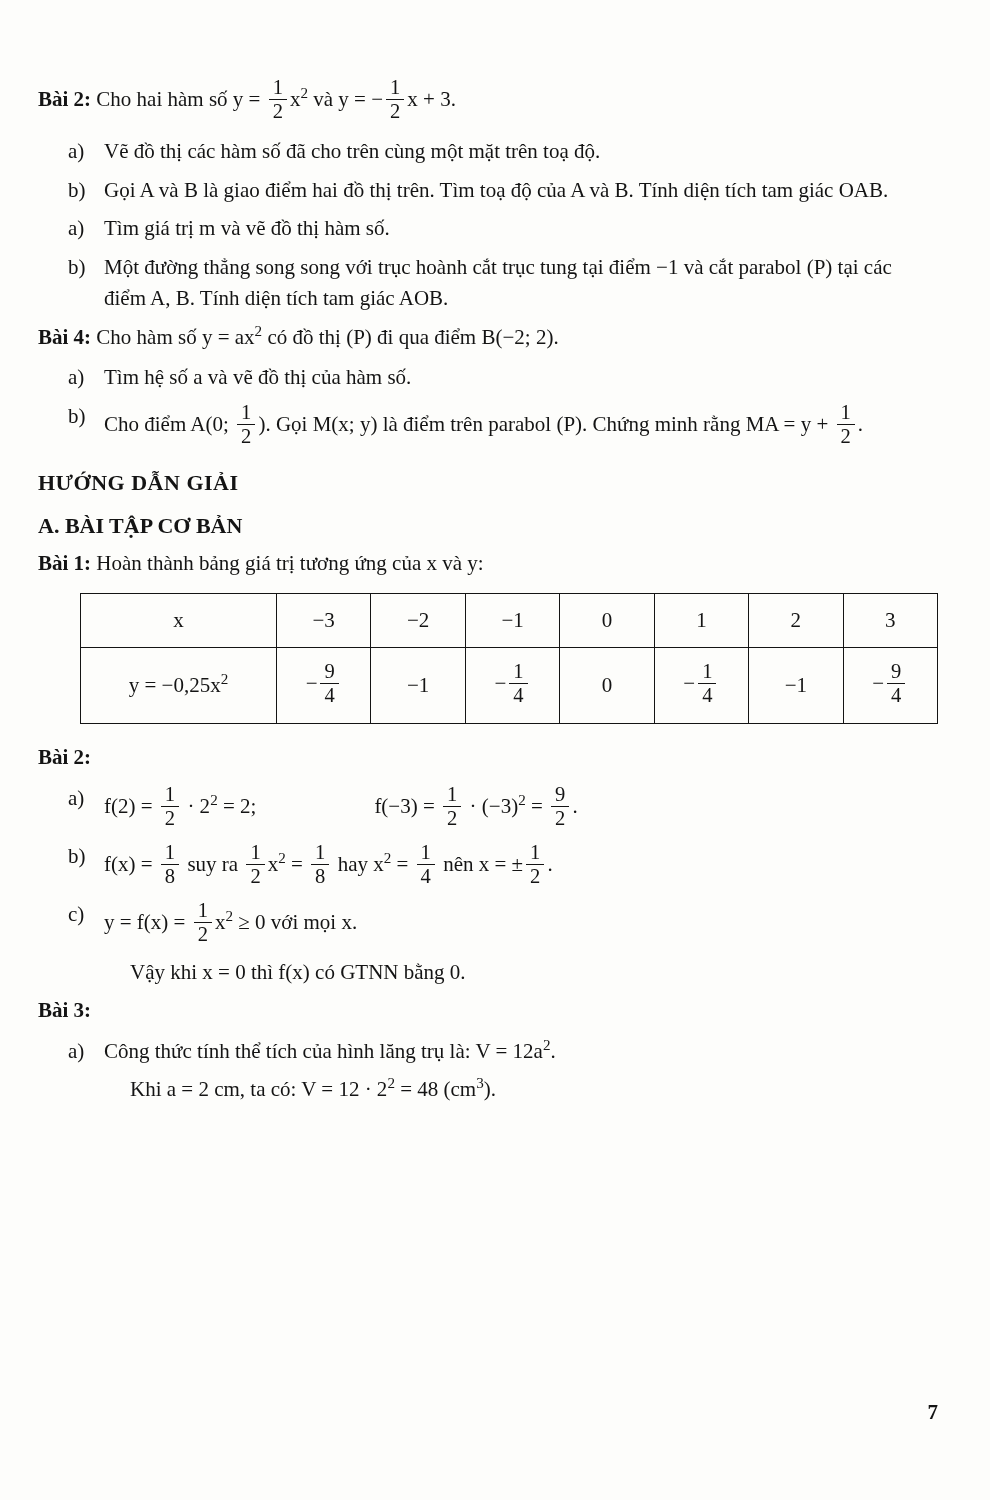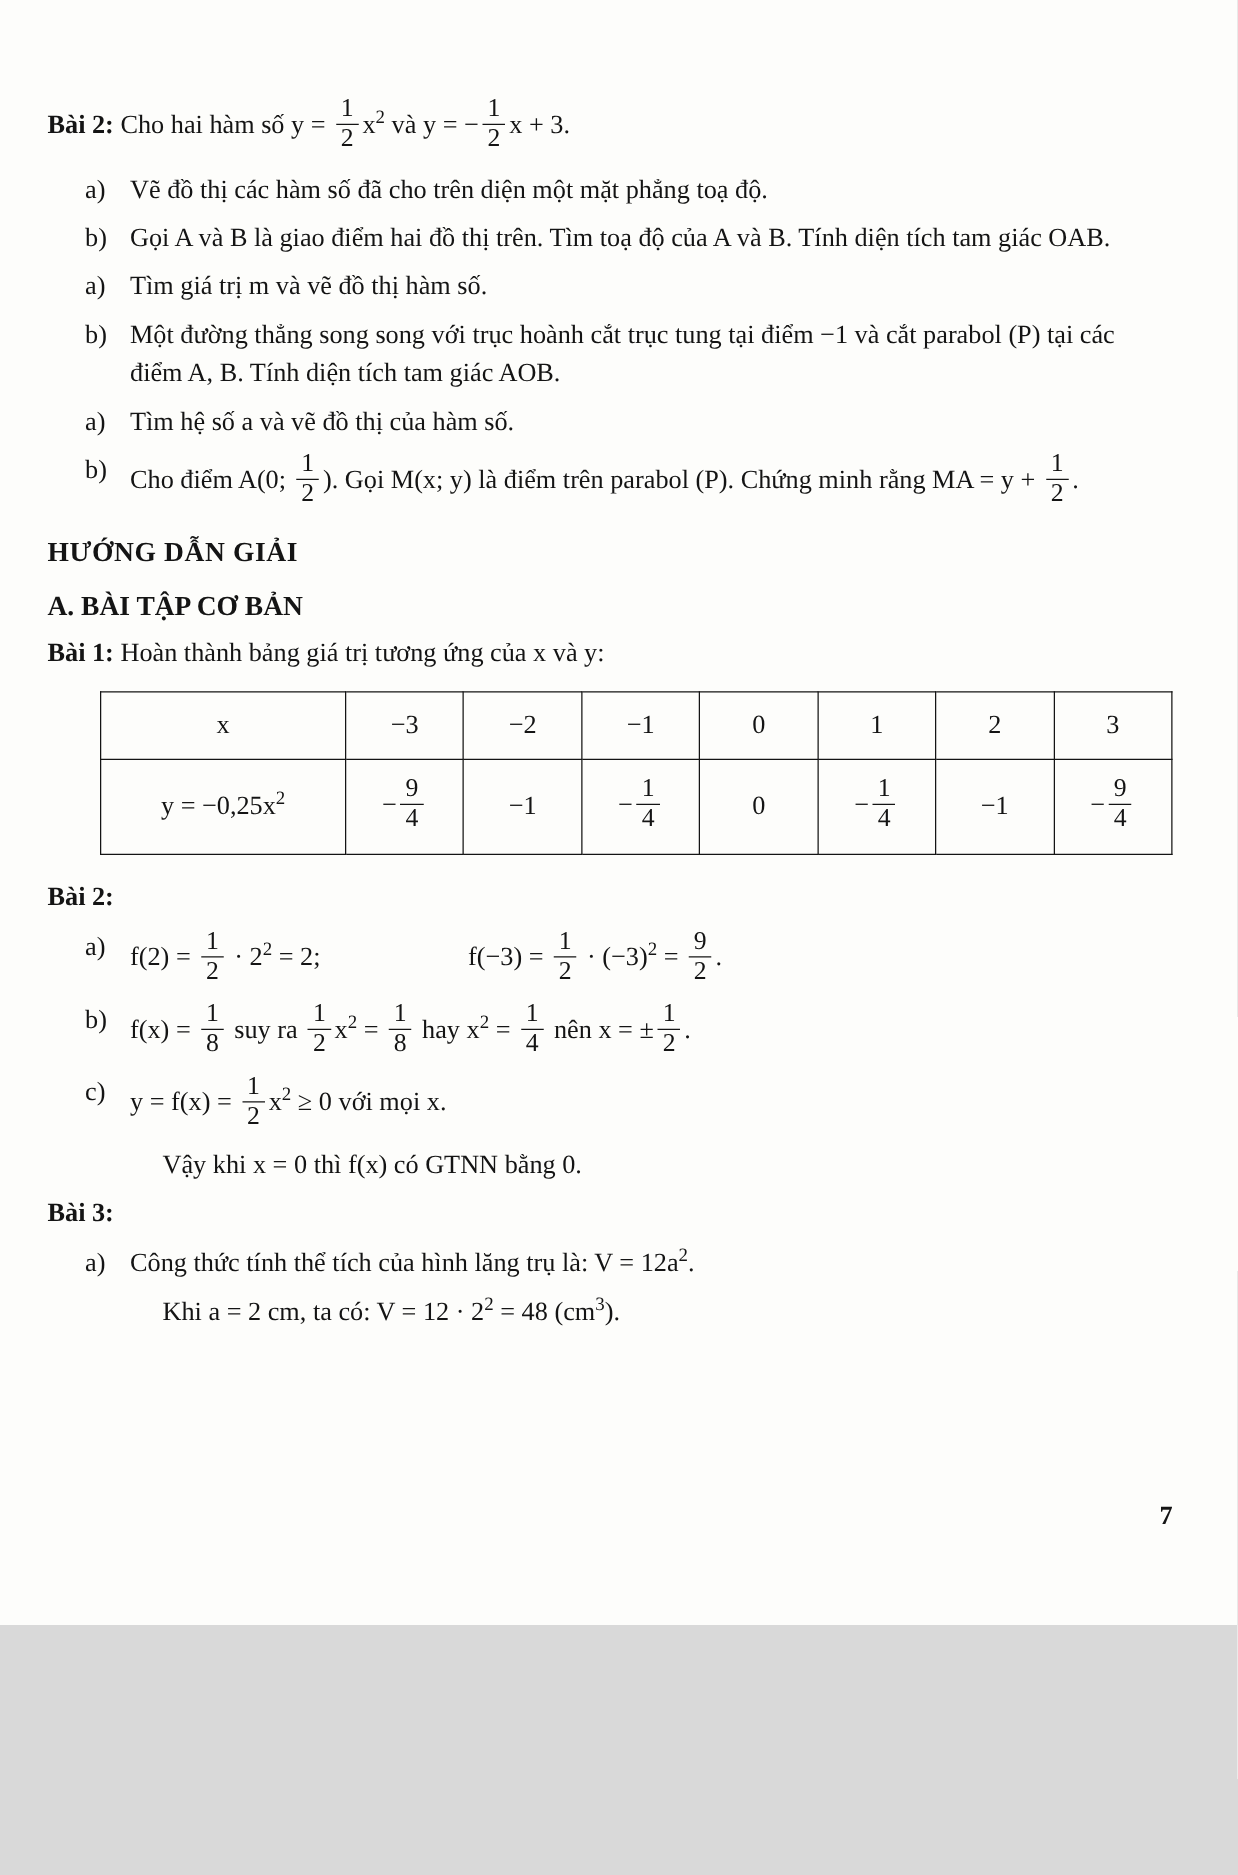--- a/index.html
+++ b/index.html
@@ -1,18 +1,18 @@
 <!DOCTYPE html>
 <html><head>
 <meta charset="utf-8">
 <style>
   * { margin:0; padding:0; box-sizing:border-box; }
   html,body { background:#d9d9d9; }
   .page {
-    width:990px; height:1300px; margin:0 auto; position:relative;
+    width:990px; height:1500px; margin:0 auto; position:relative;
     background:#fdfdfb; color:#141414;
     font-family:"Liberation Serif","DejaVu Serif",serif;
     font-size:21px; line-height:1.5;
     padding:76px 56px 0 38px;
     overflow:hidden;
   }
   .para { margin-bottom:9px; }
   .item { display:flex; margin-left:30px; margin-bottom:7px; }
   .item .marker { width:36px; flex:none; }
   .item .content { flex:1; }
@@ -44,39 +44,40 @@
   <div class="para"><b>Bài 2:</b> Cho hai hàm số y = <span class="frac">
         <span class="num">1</span>
         <span class="den">2</span>
       </span>x<sup>2</sup> và y = −<span class="frac">
         <span class="num">1</span>
         <span class="den">2</span>
       </span>x + 3.</div>
 
   <div class="item">
     <span class="marker">a)</span>
-    <div class="content">Vẽ đồ thị các hàm số đã cho trên diện một mặt phẳng toạ độ.</div>
+    <div class="content">Vẽ đồ thị các hàm số đã cho trên cùng một mặt trên toạ độ.</div>
   </div>
 
   <div class="item">
     <span class="marker">b)</span>
     <div class="content">Gọi A và B là giao điểm hai đồ thị trên. Tìm toạ độ của A và B. Tính diện tích tam giác OAB.</div>
   </div>
 
 
   <div class="item">
     <span class="marker">a)</span>
     <div class="content">Tìm giá trị m và vẽ đồ thị hàm số.</div>
   </div>
 
   <div class="item">
     <span class="marker">b)</span>
     <div class="content">Một đường thẳng song song với trục hoành cắt trục tung tại điểm −1 và cắt parabol (P) tại các điểm A, B. Tính diện tích tam giác AOB.</div>
   </div>
 
+  <div class="para"><b>Bài 4:</b> Cho hàm số y = ax<sup>2</sup> có đồ thị (P) đi qua điểm B(−2; 2).</div>
 
   <div class="item">
     <span class="marker">a)</span>
     <div class="content">Tìm hệ số a và vẽ đồ thị của hàm số.</div>
   </div>
 
   <div class="item">
     <span class="marker">b)</span>
     <div class="content">Cho điểm A(0; <span class="frac">
           <span class="num">1</span>

